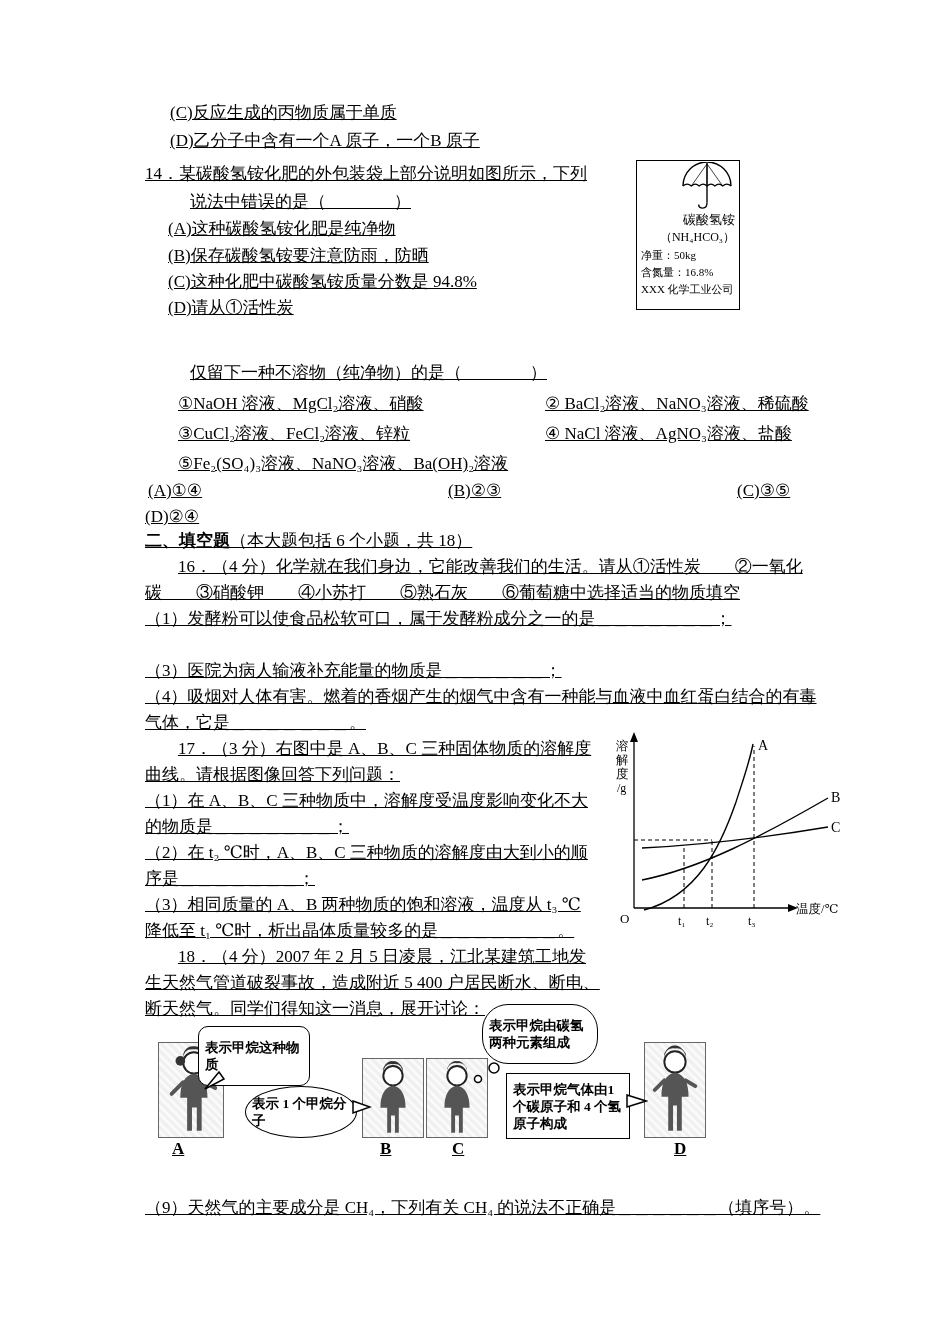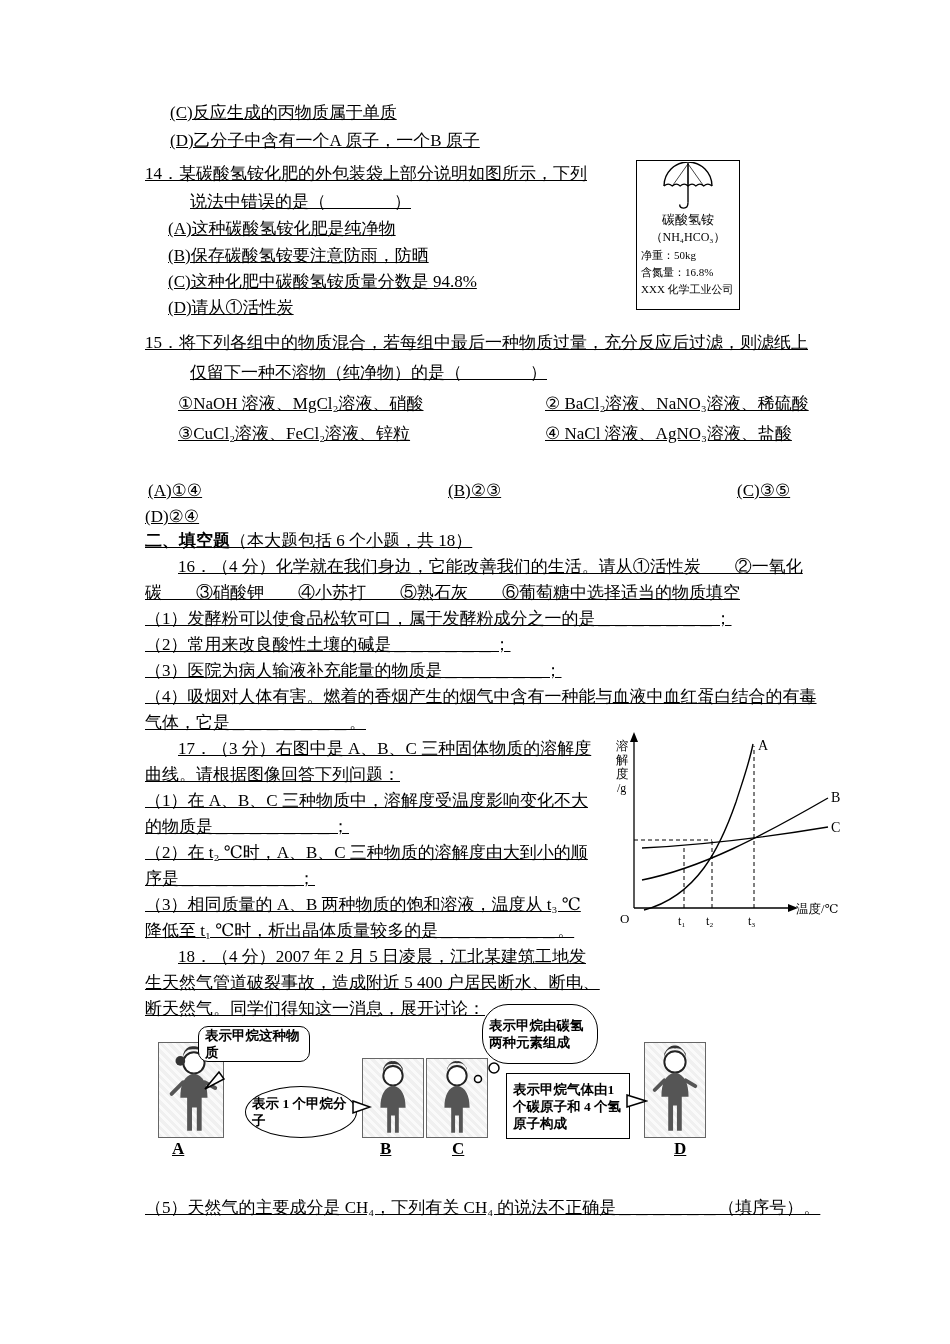--- a/index.html
+++ b/index.html
@@ -8,21 +8,21 @@
     position:relative; width:950px; height:1344px; background:#fff; color:#000;
     font-family:"Liberation Serif","DejaVu Serif",serif; font-size:17px; overflow:hidden;
   }
   .line { position:absolute; white-space:nowrap; line-height:20px;text-decoration:underline; }
   .bold { font-weight:bold; }
 
   
   .label-box {
     position:absolute; left:636px; top:160px; width:104px; height:150px;
     border:1px solid #000; background:#fff;
-    display:flex; flex-direction:column; align-items:center; padding:1px 4px 2px 4px;
+    display:flex; flex-direction:column; align-items:flex-end; padding:1px 4px 2px 4px;
   }
   .lb-name { font-size:13px; margin-top:1px; }
   .lb-formula { font-size:12px; }
   .lb-row { font-size:11px; align-self:flex-start; margin-top:2px; white-space:nowrap; }
 
   
   .graph { position:absolute; left:612px; top:728px; }
   .graph text { font-family:"Liberation Serif","DejaVu Serif",serif; fill:#000; }
 
   
@@ -67,39 +67,38 @@
       <line x1="30" y1="1" x2="30" y2="44" stroke="#000" stroke-width="1.5"></line>
       <path d="M30 44 Q30 50 25.5 50 Q21 50 21 46" fill="none" stroke="#000" stroke-width="1.5"></path>
     </svg>
     <div class="lb-name">碳酸氢铵</div>
     <div class="lb-formula">（NH₄HCO₃）</div>
     <div class="lb-row">净重：50kg</div>
     <div class="lb-row">含氮量：16.8%</div>
     <div class="lb-row">XXX 化学工业公司</div>
   </div>
 
-  <div class="line" style="left:145px;top:333px">15．将下列各组中的物质混合，若每组中最后一种物质过量，充分反应后过滤，则滤纸上</div>
   <div class="line" style="left:190px;top:363px">仅留下一种不溶物（纯净物）的是（　　　　）</div>
   <div class="line" style="left:178px;top:394px">①NaOH 溶液、MgCl₂溶液、硝酸</div>
   <div class="line" style="left:545px;top:394px">② BaCl₂溶液、NaNO₃溶液、稀硫酸</div>
   <div class="line" style="left:178px;top:424px">③CuCl₂溶液、FeCl₂溶液、锌粒</div>
   <div class="line" style="left:545px;top:424px">④ NaCl 溶液、AgNO₃溶液、盐酸</div>
+  <div class="line" style="left:178px;top:454px">⑤Fe₂(SO₄)₃溶液、NaNO₃溶液、Ba(OH)₂溶液</div>
   <div class="line" style="left:148px;top:481px">(A)①④</div>
   <div class="line" style="left:448px;top:481px">(B)②③</div>
   <div class="line" style="left:737px;top:481px">(C)③⑤</div>
   <div class="line" style="left:145px;top:507px">(D)②④</div>
 
   <div class="line" style="left:145px;top:531px">
     <span class="bold">二、填空题</span><span>（本大题包括 6 个小题，共 18）</span>
   </div>
 
   <div class="line" style="left:178px;top:557px">16．（4 分）化学就在我们身边，它能改善我们的生活。请从①活性炭　　②一氧化</div>
   <div class="line" style="left:145px;top:583px">碳　　③硝酸钾　　④小苏打　　⑤熟石灰　　⑥葡萄糖中选择适当的物质填空</div>
   <div class="line" style="left:145px;top:609px">（1）发酵粉可以使食品松软可口，属于发酵粉成分之一的是＿＿＿＿＿＿＿；</div>
-  <div class="line" style="left:145px;top:635px">（2）常用来改良酸性土壤的碱是＿＿＿＿＿＿；</div>
   <div class="line" style="left:145px;top:661px">（3）医院为病人输液补充能量的物质是＿＿＿＿＿＿；</div>
   <div class="line" style="left:145px;top:687px">（4）吸烟对人体有害。燃着的香烟产生的烟气中含有一种能与血液中血红蛋白结合的有毒</div>
   <div class="line" style="left:145px;top:713px">气体，它是＿＿＿＿＿＿＿。</div>
 
   <div class="line" style="left:178px;top:739px">17．（3 分）右图中是 A、B、C 三种固体物质的溶解度</div>
   <div class="line" style="left:145px;top:765px">曲线。请根据图像回答下列问题：</div>
   <div class="line" style="left:145px;top:791px">（1）在 A、B、C 三种物质中，溶解度受温度影响变化不大</div>
   <div class="line" style="left:145px;top:817px">的物质是＿＿＿＿＿＿＿；</div>
   <div class="line" style="left:145px;top:843px">（2）在 t₂ ℃时，A、B、C 三种物质的溶解度由大到小的顺</div>
   <div class="line" style="left:145px;top:869px">序是＿＿＿＿＿＿＿；</div>
@@ -145,21 +144,21 @@
   <div class="fig" style="left:158px;top:1042px;width:66px;height:96px">
     <svg width="64" height="94" viewBox="0 0 66 96">
       <circle cx="36" cy="20" r="11" fill="#fff" stroke="#222" stroke-width="2"></circle>
       <path d="M25 16 Q25 5 36 6 Q47 5 47 16 L47 11 Q42 2 36 3 Q28 2 25 11 Z" fill="#333"></path>
       <circle cx="22" cy="18" r="5" fill="#333"></circle>
       <circle cx="50" cy="13" r="4" fill="#333"></circle>
       <path d="M36 31 C26 33 22 42 22 56 L29 56 L29 90 L34 90 L34 66 L39 66 L39 90 L44 90 L44 56 L50 56 C50 42 46 33 36 31 Z" fill="#555"></path>
       <path d="M25 40 L13 52 M47 40 L58 46" stroke="#555" stroke-width="4" stroke-linecap="round" fill="none"></path>
     </svg>
   </div>
-  <div class="bubble bubble-round" style="left:198px;top:1026px;width:112px;height:36px">表示甲烷这种物质</div>
+  <div class="bubble bubble-round" style="left:198px;top:1026px;width:112px;height:60px">表示甲烷这种物质</div>
   <svg class="tail" style="left:202px;top:1070px" width="24" height="22">
     <polygon points="3,19 17,2 22,9" fill="#fff" stroke="#000" stroke-width="1.5"></polygon>
   </svg>
 
   <div class="bubble bubble-ellipse" style="left:245px;top:1086px;width:112px;height:52px">表示 1 个甲烷分子</div>
   <svg class="tail" style="left:352px;top:1098px" width="20" height="18">
     <polygon points="1,3 18,9 1,15" fill="#fff" stroke="#000" stroke-width="1.5"></polygon>
   </svg>
 
   <div class="fig" style="left:362px;top:1058px;width:62px;height:80px">
@@ -196,15 +195,15 @@
       <path d="M31 30 C21 32 17 41 17 55 L24 55 L24 90 L29 90 L29 64 L33 64 L33 90 L38 90 L38 55 L45 55 C45 41 41 32 31 30 Z" fill="#555"></path>
       <path d="M20 38 L10 48 M42 38 L52 44" stroke="#555" stroke-width="4" stroke-linecap="round" fill="none"></path>
     </svg>
   </div>
 
   <div class="line fig-letter" style="left:172px;top:1140px">A</div>
   <div class="line fig-letter" style="left:380px;top:1140px">B</div>
   <div class="line fig-letter" style="left:452px;top:1140px">C</div>
   <div class="line fig-letter" style="left:674px;top:1140px">D</div>
 
-  <div class="line" style="left:145px;top:1198px">（5）天然气的主要成分是 CH₄，下列有关 CH₄ 的说法不正确是＿＿＿＿＿＿（填序号）。</div>
+  <div class="line" style="left:145px;top:1198px">（9）天然气的主要成分是 CH₄，下列有关 CH₄ 的说法不正确是＿＿＿＿＿＿（填序号）。</div>
 
 </div>
 
 </body></html>

